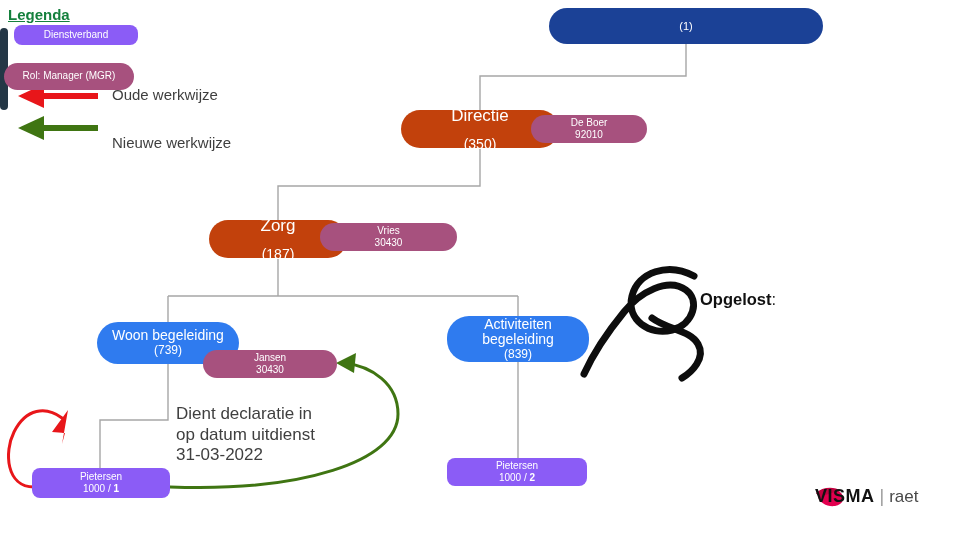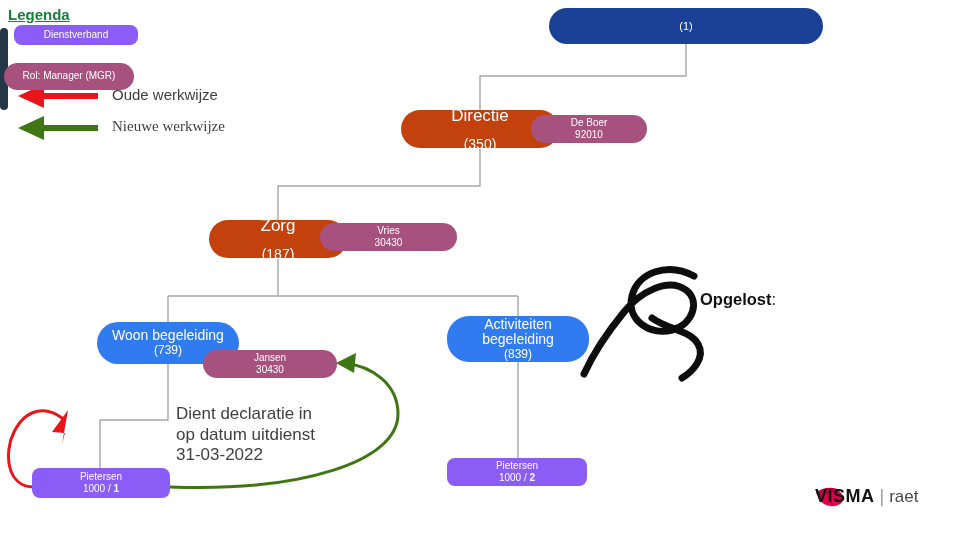--- a/index.html
+++ b/index.html
@@ -199,21 +199,21 @@
 
 <div class="legend-pill dienst-badge" style="left:14px; top:25px; width:124px; height:20px;">
   <span>Dienstverband</span>
 </div>
 
 <div class="legend-pill role-badge" style="left:4px; top:63px; width:130px; height:27px;">
   <span>Rol: Manager (MGR)</span>
 </div>
 
 <div class="legend-text" style="left:112px; top:86px;">Oude werkwijze</div>
-<div class="legend-text" style="left:112px; top:118px;font-family:Liberation Serif, serif;">Nieuwe werkwijze</div>
+<div class="legend-text" style="left:112px; top:134px;">Nieuwe werkwijze</div>
 
 <div class="node org-root" style="left:549px; top:8px; width:274px; height:36px;">
   <span class="n-sub">(1)</span>
 </div>
 
 <div class="node org-dark" style="left:401px; top:110px; width:158px; height:38px;">
   <span class="n-title">Directie</span>
   <span class="n-sub">(350)</span>
 </div>
 <div class="node role-badge" style="left:531px; top:115px; width:116px; height:28px;">

